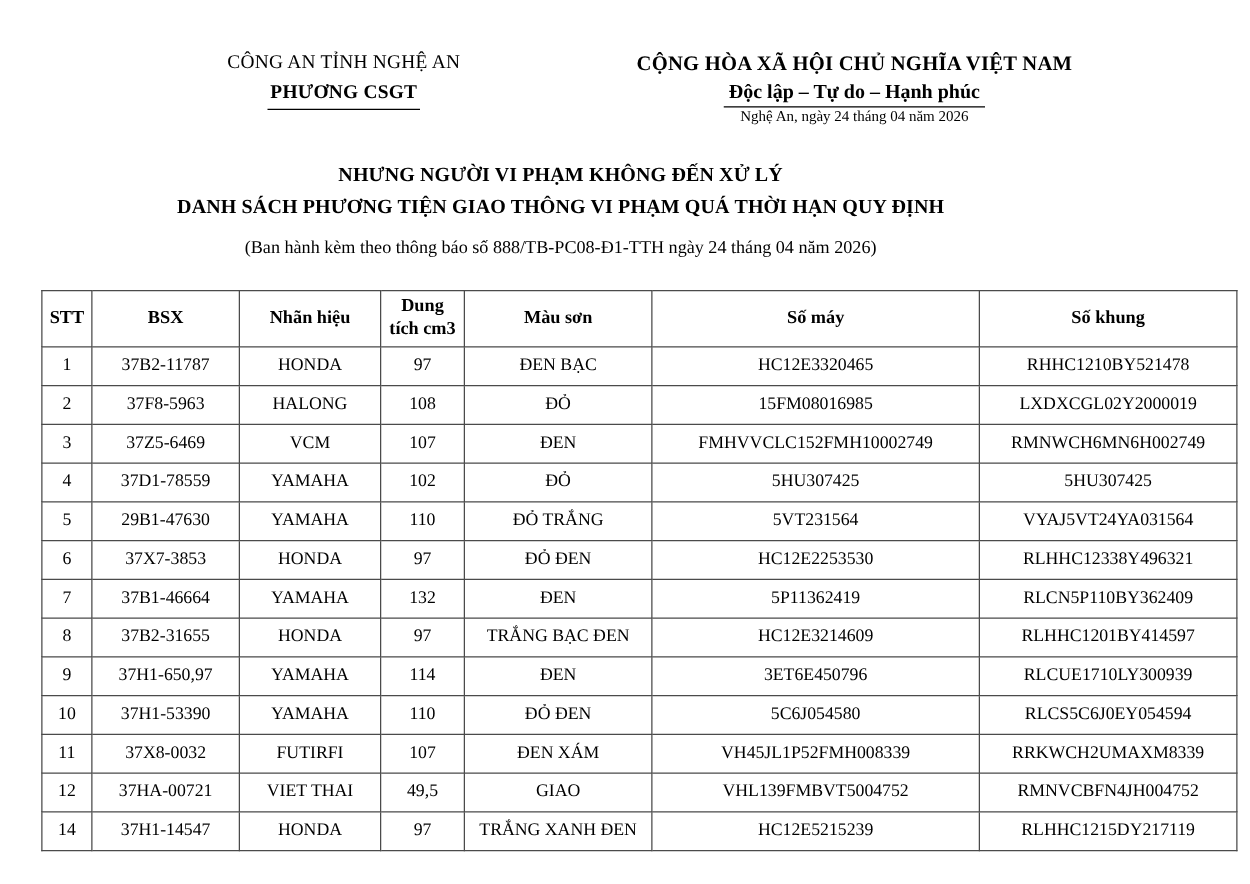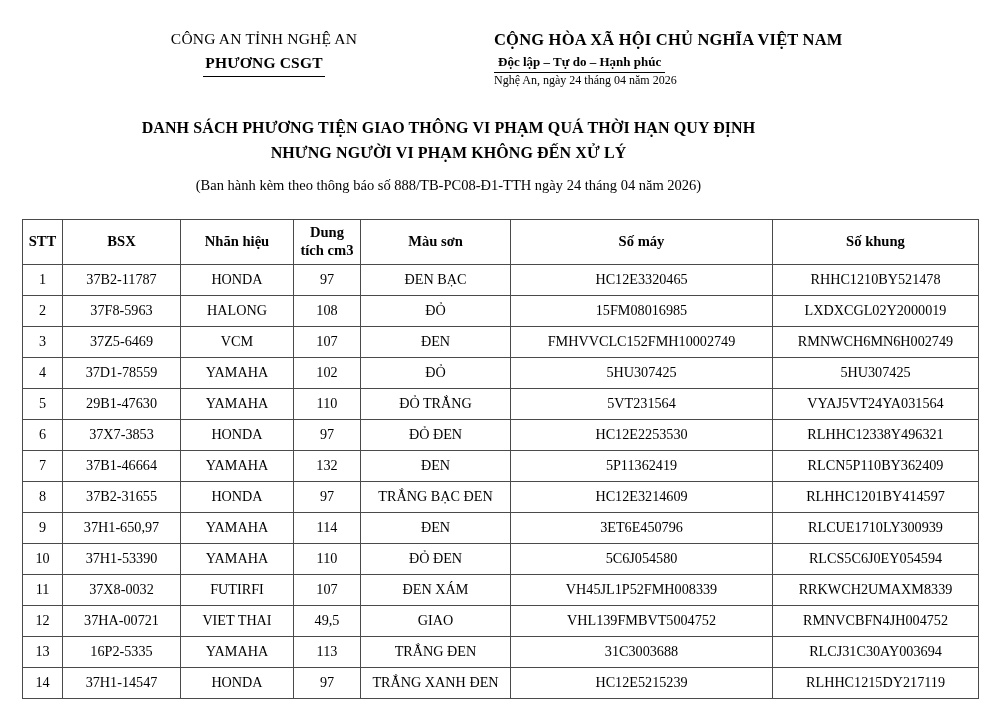--- a/index.html
+++ b/index.html
@@ -13,37 +13,37 @@
     width: 1000px;
     height: 707px;
     font-family: "Liberation Serif", "DejaVu Serif", serif;
     color: #000000;
     overflow: hidden;
   }
   .page {
     position: relative;
     width: 897px;
     height: 707px;
-    padding: 0;
+    padding: 11px;
   }
 
   
   .doc-header {
     display: flex;
     align-items: flex-start;
     padding: 28px 24px 0 24px;
   }
   .header-left {
     width: 470px;
     text-align: center;
     padding-left: 10px;
   }
   .header-right {
     flex: 1;
-    text-align: left;
+    text-align: center;
   }
   .org-line {
     font-size: 15.5px;
     letter-spacing: .2px;
     line-height: 1.45;
     white-space: nowrap;
   }
   .org-line.bold-underline {
     font-weight: bold;
     display: inline-block;
@@ -52,21 +52,21 @@
     margin-top: 2px;
   }
   .nation-line {
     font-size: 16.5px;
     font-weight: bold;
     letter-spacing: .2px;
     line-height: 1.45;
     white-space: nowrap;
   }
   .motto-line {
-    font-size: 13px;
+    font-size: 16px;
     font-weight: bold;
     display: inline-block;
     border-bottom: 1.6px solid #000;
     padding: 0 4px 2px 4px;
     margin-top: 2px;
     white-space: nowrap;
   }
   .date-line {
     font-size: 12px;
     margin-top: 0;
@@ -142,22 +142,22 @@
 
     <div class="header-right">
       <div class="nation-line">CỘNG HÒA XÃ HỘI CHỦ NGHĨA VIỆT NAM</div>
       <div class="motto-line">Độc lập – Tự do – Hạnh phúc</div>
       <div class="date-line">Nghệ An, ngày 24 tháng 04 năm 2026</div>
     </div>
 
   </div>
 
   <div class="title-block">
+    <div class="title-line">NHƯNG NGƯỜI VI PHẠM KHÔNG ĐẾN XỬ LÝ</div>
     <div class="title-line">DANH SÁCH PHƯƠNG TIỆN GIAO THÔNG VI PHẠM QUÁ THỜI HẠN QUY ĐỊNH</div>
-    <div class="title-line">NHƯNG NGƯỜI VI PHẠM KHÔNG ĐẾN XỬ LÝ</div>
     <div class="subtitle-line">(Ban hành kèm theo thông báo số  888/TB-PC08-Đ1-TTH ngày 24 tháng  04 năm 2026)</div>
   </div>
 
   <div class="table-wrap">
     <table class="viol">
       <colgroup>
         <col class="c-stt">
         <col class="c-bsx">
         <col class="c-brand">
         <col class="c-cc">
@@ -282,29 +282,20 @@
           <tr>
             <td>12</td>
             <td>37HA-00721</td>
             <td>VIET THAI</td>
             <td>49,5</td>
             <td>GIAO</td>
             <td>VHL139FMBVT5004752</td>
             <td>RMNVCBFN4JH004752</td>
           </tr>
           <tr>
-            <td>13</td>
-            <td>16P2-5335</td>
-            <td>YAMAHA</td>
-            <td>113</td>
-            <td>TRẮNG ĐEN</td>
-            <td>31C3003688</td>
-            <td>RLCJ31C30AY003694</td>
-          </tr>
-          <tr>
             <td>14</td>
             <td>37H1-14547</td>
             <td>HONDA</td>
             <td>97</td>
             <td>TRẮNG XANH ĐEN</td>
             <td>HC12E5215239</td>
             <td>RLHHC1215DY217119</td>
           </tr>
         </tbody>
     </table>

